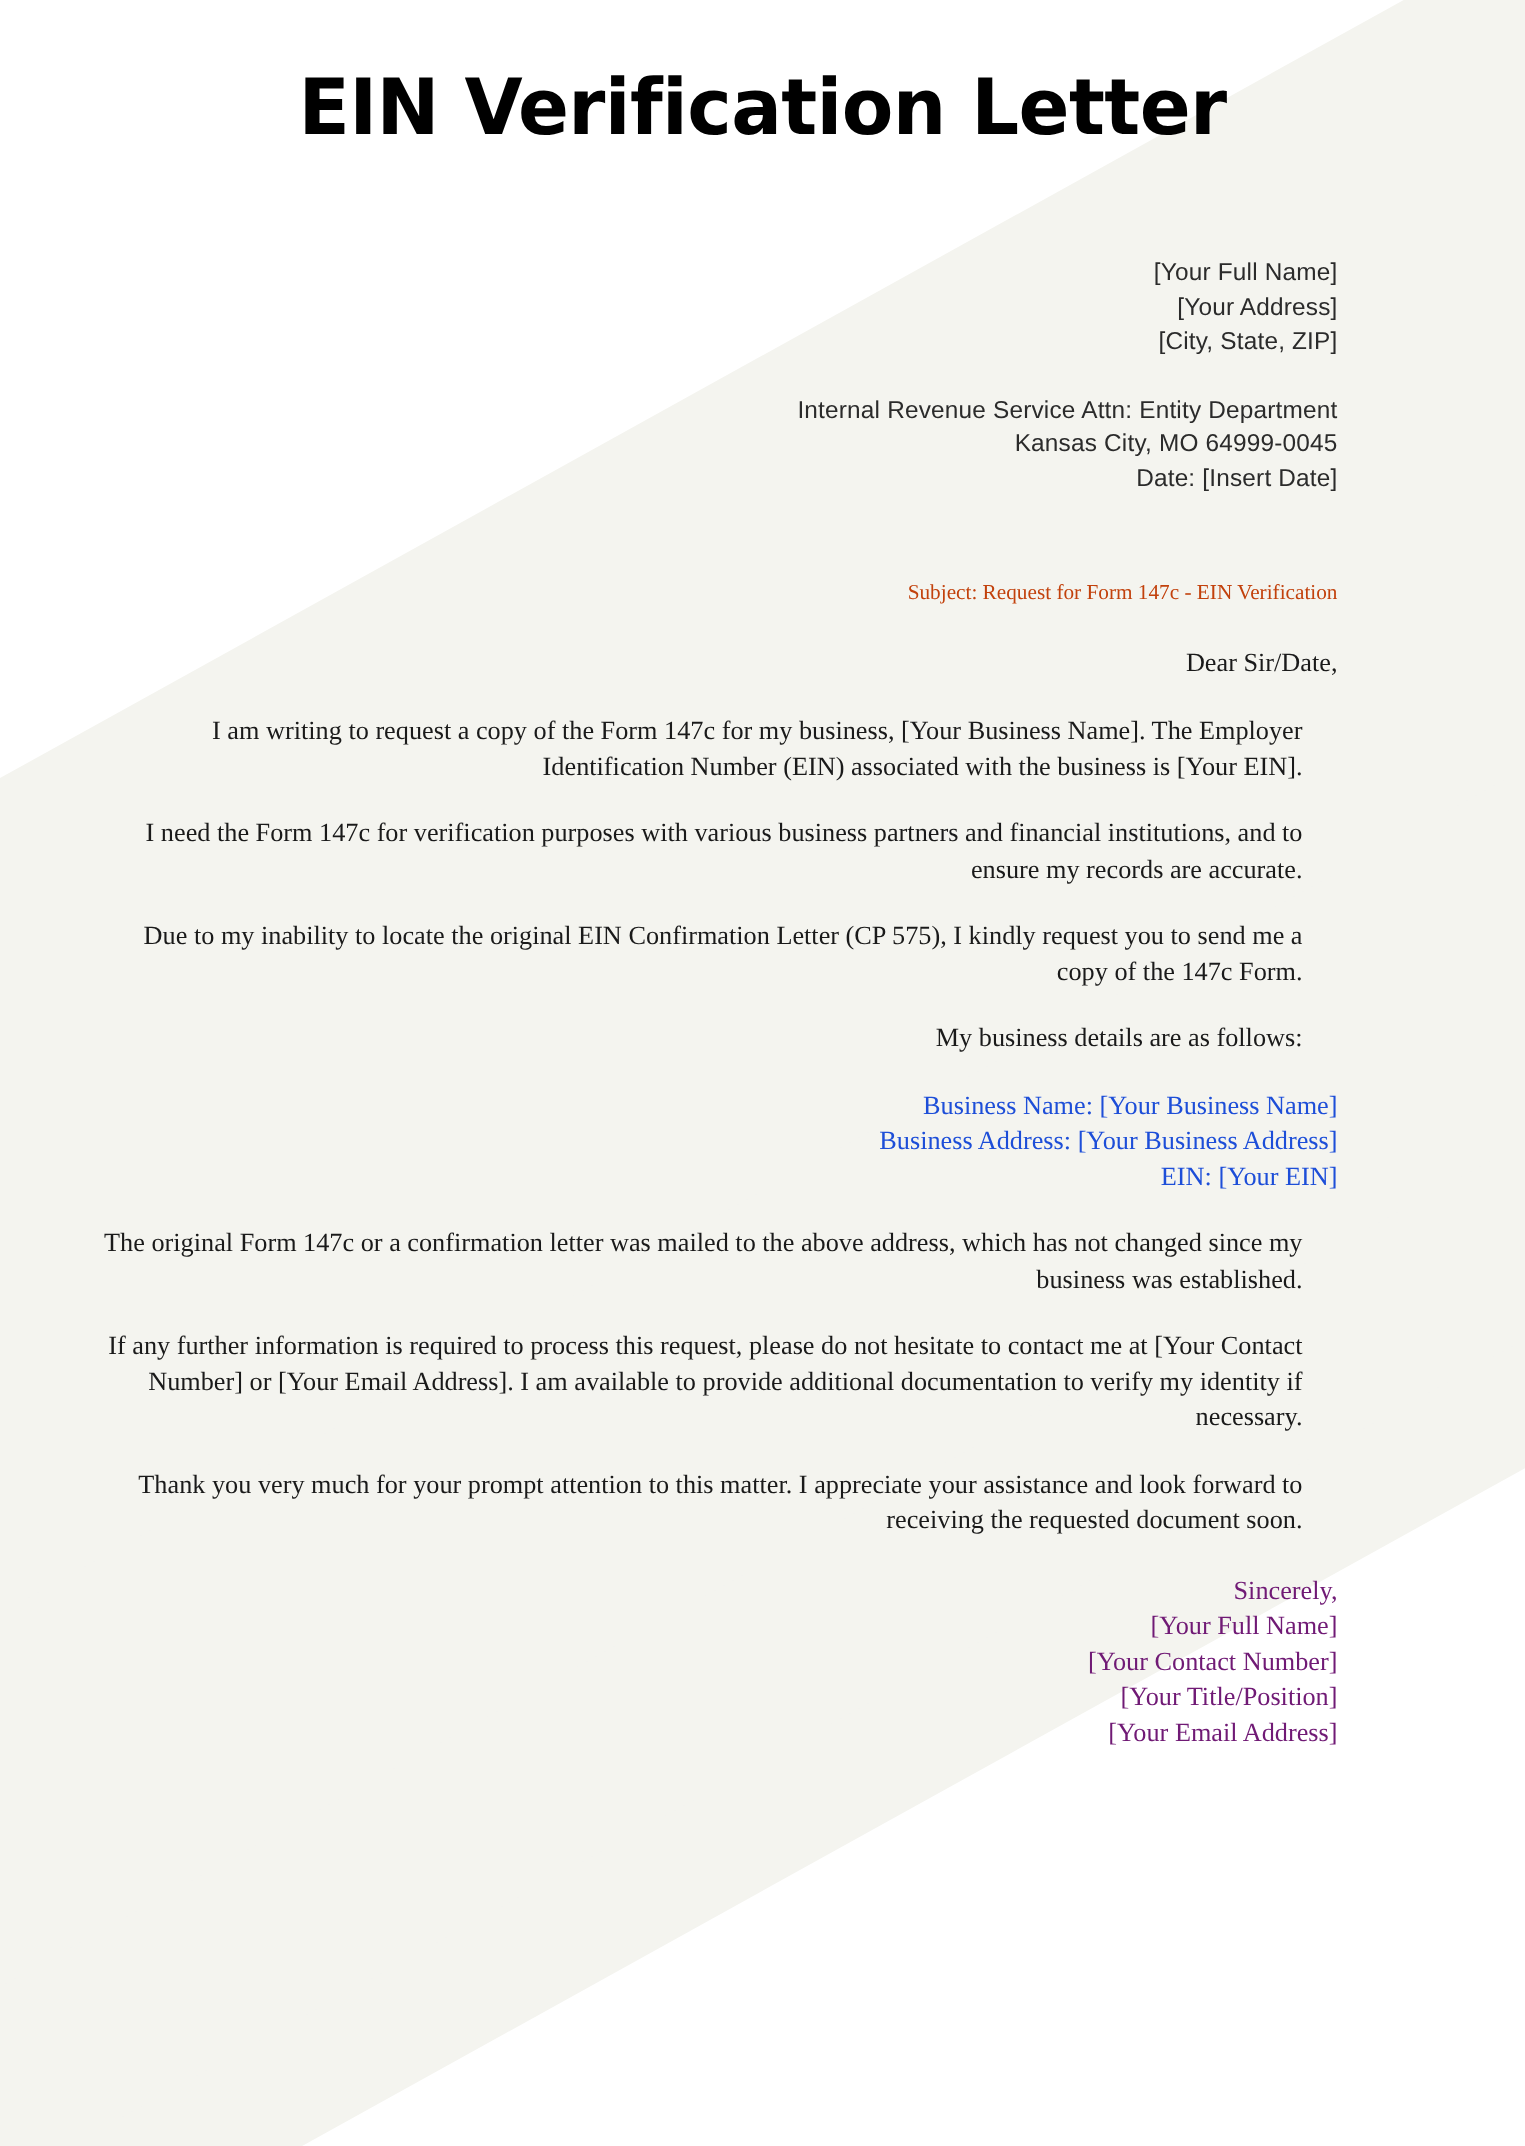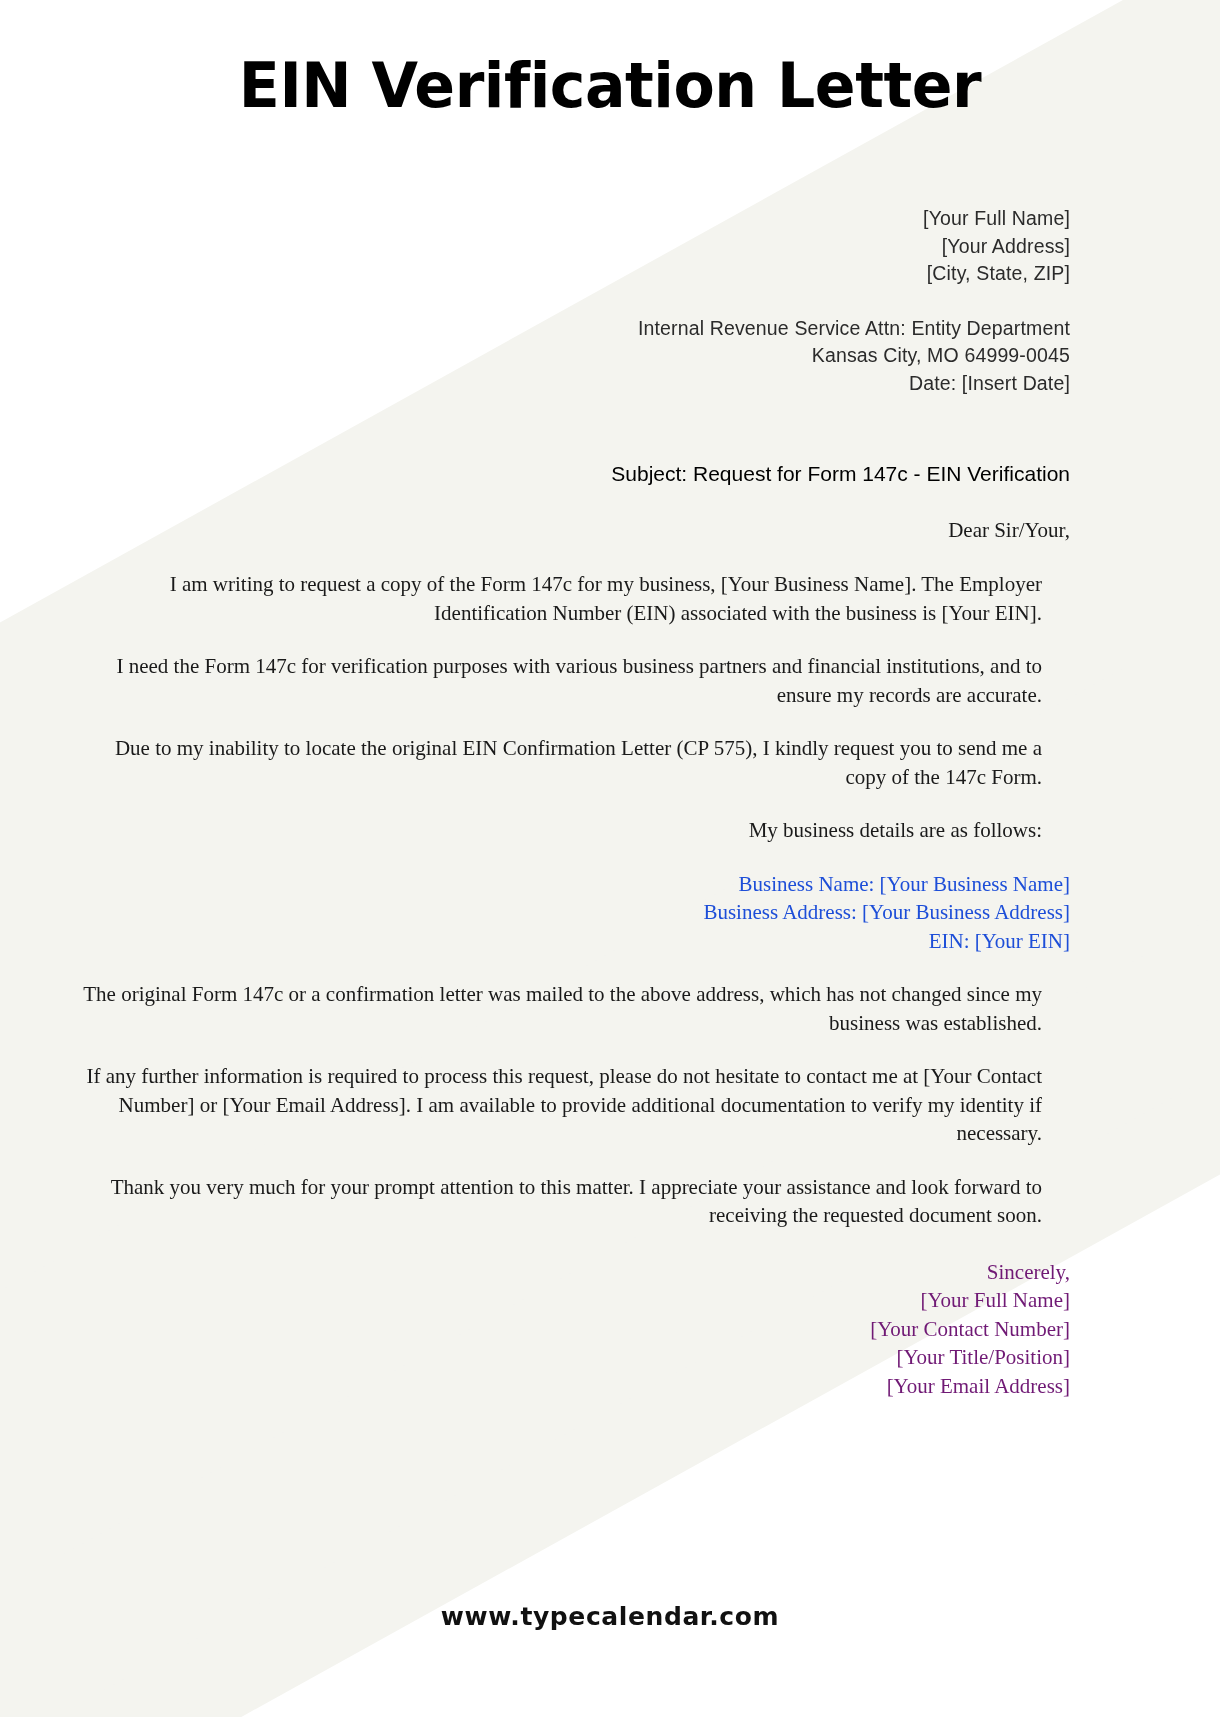--- a/index.html
+++ b/index.html
@@ -102,23 +102,23 @@
     line-height: 27.5px;
     letter-spacing: 0.15px;
   }
   .addr-block .addr-line {
     white-space: pre;
   }
   .addr-gap {
     height: 27px;
   }
   .subject-line {
-    font-family: Liberation Sans, sans-serif;
-    font-size: 21px;
-    color: #000000;
+    font-family: Liberation Serif, serif;
+    font-size: 17px;
+    color: #c2410c;
     margin-top: 62px;
     line-height: 29px;
   }
   .salutation {
     font-family: "Liberation Serif", serif;
     font-size: 21px;
     color: #1a1a1a;
     margin-top: 28px;
     line-height: 29px;
   }
@@ -194,21 +194,21 @@
       <div class="addr-gap"></div>
 
       <div class="addr-block">
         <div class="addr-line">Internal Revenue Service Attn: Entity Department</div>
         <div class="addr-line">Kansas City, MO 64999-0045</div>
         <div class="addr-line">Date: [Insert Date]</div>
       </div>
 
       <div class="subject-line">Subject: Request for Form 147c - EIN Verification</div>
 
-      <div class="salutation">Dear Sir/Your,</div>
+      <div class="salutation">Dear Sir/Date,</div>
 
       <p class="para">I am writing to request a copy of the Form 147c for my business, [Your Business Name]. The Employer Identification Number (EIN) associated with the business is [Your EIN].</p>
 
       <p class="para">I need the Form 147c for verification purposes with various business partners and financial institutions, and to ensure my records are accurate.</p>
 
       <p class="para">Due to my inability to locate the original EIN Confirmation Letter (CP 575), I kindly request you to send me a copy of the 147c Form.</p>
 
       <p class="para">My business details are as follows:</p>
 
       <div class="detail-list">
@@ -228,17 +228,14 @@
         <div class="sig-line">[Your Full Name]</div>
         <div class="sig-line">[Your Contact Number]</div>
         <div class="sig-line">[Your Title/Position]</div>
         <div class="sig-line">[Your Email Address]</div>
       </div>
 
     </div>
 
   </div>
 
-  <div class="footer">
-    <span class="footer-url">www.typecalendar.com</span>
-  </div>
 
 </div>
 
 </body></html>

